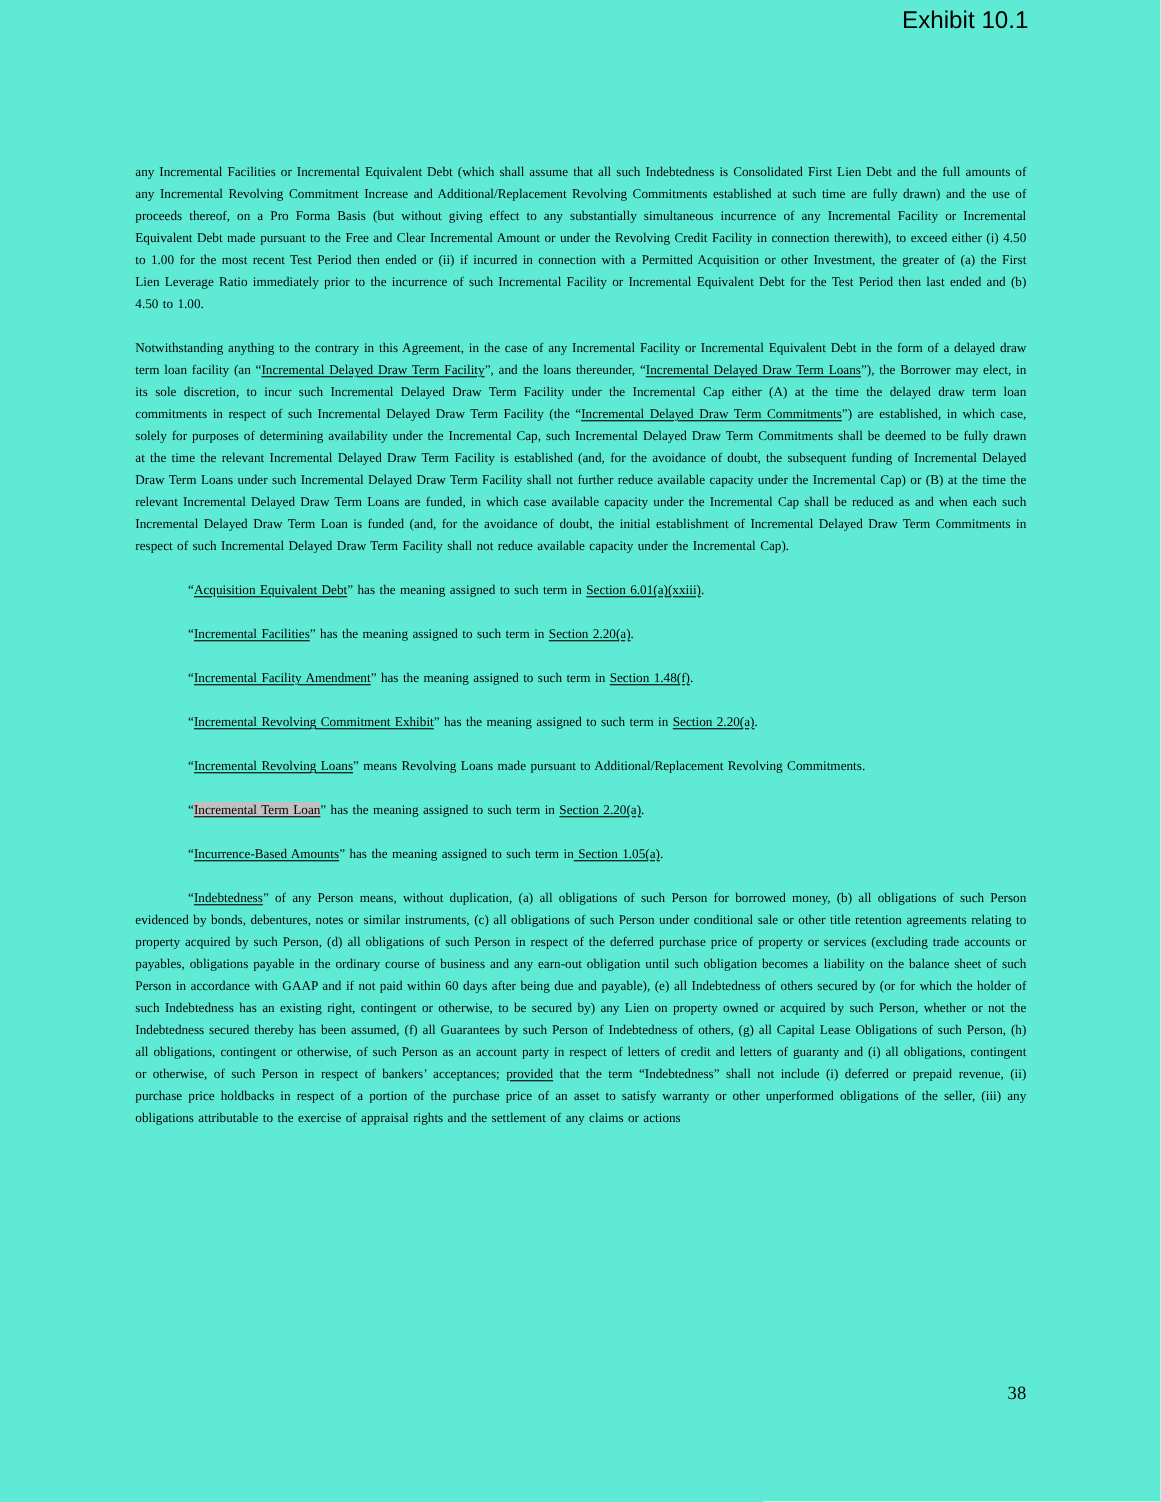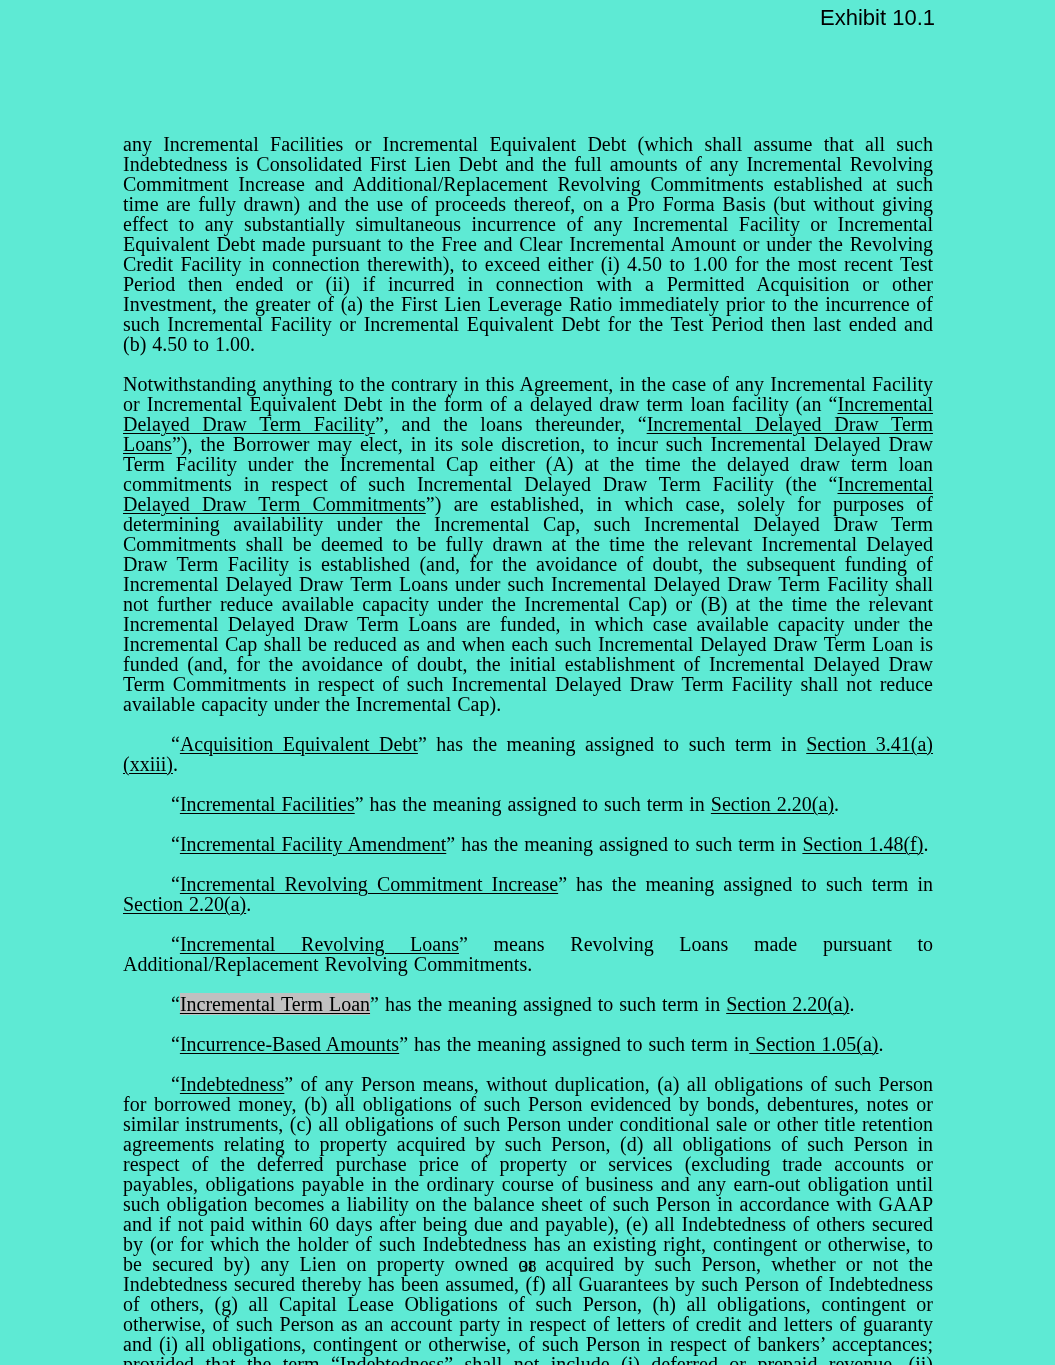--- a/index.html
+++ b/index.html
@@ -26,60 +26,60 @@
     font-weight: 400;
     color: #000000;
   }
   .content {
     position: absolute;
     left: 123px;
     top: 134px;
     width: 810px;
   }
   .para {
-    margin: 0 0 20px 0;
+    margin: 12px 0 20px 0;
     text-align: justify;
-    font-size: 20px;
+    font-size: 12px;
     line-height: 20px;
     word-spacing: 1px;
   }
   .para.indent {
     text-indent: 48px;
   }
   .u {
     text-decoration: underline;
     text-decoration-thickness: 1px;
     text-underline-offset: 2px;
   }
   .hl {
     background-color: #c0c0c0;
   }
   .footer {
     position: absolute;
     top: 1256px;
     left: 123px;
     width: 810px;
-    text-align: center;
+    text-align: right;
     font-size: 17px;
     line-height: 22px;
   }
 </style>
 </head>
 <body>
 
 <div class="page">
   <div class="exhibit-label">Exhibit 10.1</div>
 
   <div class="content">
       <p class="para"><span>any Incremental Facilities or Incremental Equivalent Debt (which shall assume that all such Indebtedness is Consolidated First Lien Debt and the full amounts of any Incremental Revolving Commitment Increase and Additional/Replacement Revolving Commitments established at such time are fully drawn) and the use of proceeds thereof, on a Pro Forma Basis (but without giving effect to any substantially simultaneous incurrence of any Incremental Facility or Incremental Equivalent Debt made pursuant to the Free and Clear Incremental Amount or under the Revolving Credit Facility in connection therewith), to exceed either (i) 4.50 to 1.00 for the most recent Test Period then ended or (ii) if incurred in connection with a Permitted Acquisition or other Investment, the greater of (a) the First Lien Leverage Ratio immediately prior to the incurrence of such Incremental Facility or Incremental Equivalent Debt for the Test Period then last ended and (b) 4.50 to 1.00.</span></p>
       <p class="para"><span>Notwithstanding anything to the contrary in this Agreement, in the case of any Incremental Facility or Incremental Equivalent Debt in the form of a delayed draw term loan facility (an “</span><span class="u">Incremental Delayed Draw Term Facility</span><span>”, and the loans thereunder, “</span><span class="u">Incremental Delayed Draw Term Loans</span><span>”), the Borrower may elect, in its sole discretion, to incur such Incremental Delayed Draw Term Facility under the Incremental Cap either (A) at the time the delayed draw term loan commitments in respect of such Incremental Delayed Draw Term Facility (the “</span><span class="u">Incremental Delayed Draw Term Commitments</span><span>”) are established, in which case, solely for purposes of determining availability under the Incremental Cap, such Incremental Delayed Draw Term Commitments shall be deemed to be fully drawn at the time the relevant Incremental Delayed Draw Term Facility is established (and, for the avoidance of doubt, the subsequent funding of Incremental Delayed Draw Term Loans under such Incremental Delayed Draw Term Facility shall not further reduce available capacity under the Incremental Cap) or (B) at the time the relevant Incremental Delayed Draw Term Loans are funded, in which case available capacity under the Incremental Cap shall be reduced as and when each such Incremental Delayed Draw Term Loan is funded (and, for the avoidance of doubt, the initial establishment of Incremental Delayed Draw Term Commitments in respect of such Incremental Delayed Draw Term Facility shall not reduce available capacity under the Incremental Cap).</span></p>
-      <p class="para indent"><span>“</span><span class="u">Acquisition Equivalent Debt</span><span>” has the meaning assigned to such term in </span><span class="u">Section 3.41(a)(xxiii)</span><span>.</span></p>
+      <p class="para indent"><span>“</span><span class="u">Acquisition Equivalent Debt</span><span>” has the meaning assigned to such term in </span><span class="u">Section 6.01(a)(xxiii)</span><span>.</span></p>
       <p class="para indent"><span>“</span><span class="u">Incremental Facilities</span><span>” has the meaning assigned to such term in </span><span class="u">Section 2.20(a)</span><span>.</span></p>
       <p class="para indent"><span>“</span><span class="u">Incremental Facility Amendment</span><span>” has the meaning assigned to such term in </span><span class="u">Section 1.48(f)</span><span>.</span></p>
-      <p class="para indent"><span>“</span><span class="u">Incremental Revolving Commitment Increase</span><span>” has the meaning assigned to such term in </span><span class="u">Section 2.20(a)</span><span>.</span></p>
+      <p class="para indent"><span>“</span><span class="u">Incremental Revolving Commitment Exhibit</span><span>” has the meaning assigned to such term in </span><span class="u">Section 2.20(a)</span><span>.</span></p>
       <p class="para indent"><span>“</span><span class="u">Incremental Revolving Loans</span><span>” means Revolving Loans made pursuant to Additional/Replacement Revolving Commitments.</span></p>
       <p class="para indent"><span>“</span><span class="u hl">Incremental Term Loan</span><span>” has the meaning assigned to such term in </span><span class="u">Section 2.20(a)</span><span>.</span></p>
       <p class="para indent"><span>“</span><span class="u">Incurrence-Based Amounts</span><span>” has the meaning assigned to such term in</span><span class="u"> Section 1.05(a)</span><span>.</span></p>
       <p class="para indent"><span>“</span><span class="u">Indebtedness</span><span>” of any Person means, without duplication, (a) all obligations of such Person for borrowed money, (b) all obligations of such Person evidenced by bonds, debentures, notes or similar instruments, (c) all obligations of such Person under conditional sale or other title retention agreements relating to property acquired by such Person, (d) all obligations of such Person in respect of the deferred purchase price of property or services (excluding trade accounts or payables, obligations payable in the ordinary course of business and any earn-out obligation until such obligation becomes a liability on the balance sheet of such Person in accordance with GAAP and if not paid within 60 days after being due and payable), (e) all Indebtedness of others secured by (or for which the holder of such Indebtedness has an existing right, contingent or otherwise, to be secured by) any Lien on property owned or acquired by such Person, whether or not the Indebtedness secured thereby has been assumed, (f) all Guarantees by such Person of Indebtedness of others, (g) all Capital Lease Obligations of such Person, (h) all obligations, contingent or otherwise, of such Person as an account party in respect of letters of credit and letters of guaranty and (i) all obligations, contingent or otherwise, of such Person in respect of bankers’ acceptances; </span><span class="u">provided</span><span> that the term “Indebtedness” shall not include (i) deferred or prepaid revenue, (ii) purchase price holdbacks in respect of a portion of the purchase price of an asset to satisfy warranty or other unperformed obligations of the seller, (iii) any obligations attributable to the exercise of appraisal rights and the settlement of any claims or actions</span></p>
     </div>
 
   <div class="footer">38</div>
 </div>
 
 </body></html>

